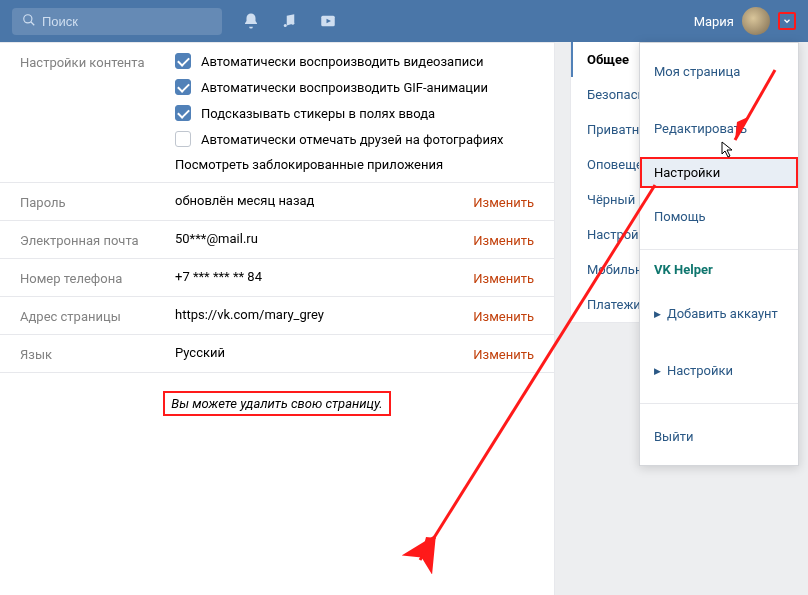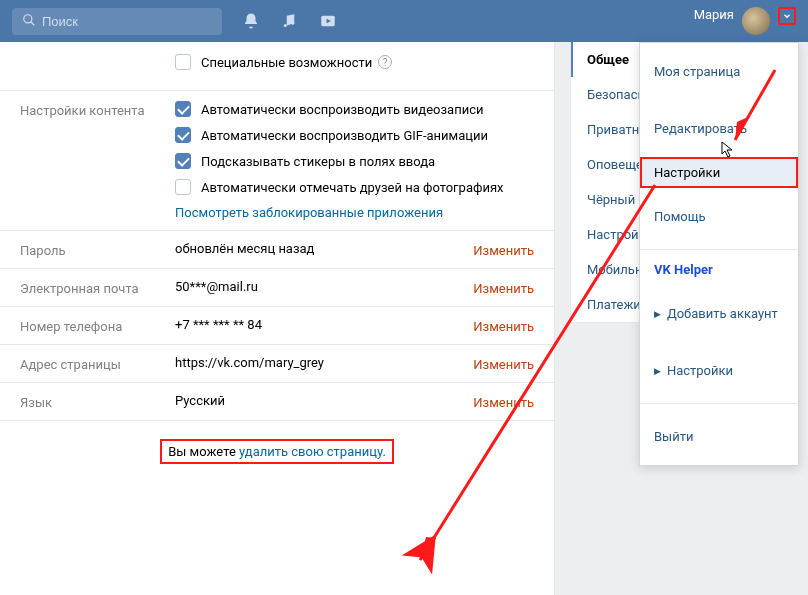--- a/index.html
+++ b/index.html
@@ -45,21 +45,21 @@
   .header-icons {
     display: flex;
     align-items: center;
     margin-left: 20px;
     gap: 20px;
   }
   .header-icons .hicon { color: #cfdef0; display:flex; align-items:center; cursor:pointer; }
   .header-right {
     margin-left: auto;
     display: flex;
-    align-items: flex-start;
+    align-items: center;
     gap: 8px;
   }
   .username { color: #fff; font-size: 13px; }
   .avatar {
     width: 28px; height: 28px; border-radius: 50%;
     background: radial-gradient(circle at 40% 40%, #d9c59a, #7c6a4f);
   }
   .dropdown-btn {
     width: 18px; height: 18px;
     display:flex; align-items:center; justify-content:center;
@@ -122,33 +122,34 @@
     border-color: #5181b8;
   }
   .chk.checked::after {
     content:"";
     width: 5px; height: 9px;
     border: solid #fff;
     border-width: 0 2px 2px 0;
     transform: rotate(45deg);
     margin-top:-2px;
   }
-  .link { color: #0369a1; cursor:pointer; font-size:13px; }
+  .link { color: #000000; cursor:pointer; font-size:13px; }
   .help-icon {
     display:inline-flex; align-items:center; justify-content:center;
     width:14px; height:14px; border:1px solid #aaa; border-radius:50%;
     color:#999; font-size:10px; margin-left:6px;
   }
   .footer {
     border-top: 1px solid #e7e8ec;
     padding: 18px 20px;
     text-align:center;
     font-size:13px;
     color:#000;
     position:relative;
+    font-style:italic;
   }
   .delete-highlight {
     border: 2px solid #ff1a1a;
     padding: 3px 6px;
     display:inline-block;
   }
 
   .side {
     width: 170px;
     background: #fff;
@@ -193,21 +194,21 @@
   }
   .dd-item.selected {
     background: #e8eef5;
     border: 2px solid #ff1a1a;
     color:#000;
     padding: 6px 12px;
   }
   .dd-sep { height:1px; background:#e7e8ec; margin:4px 0; }
   .dd-header {
     padding: 8px 14px;
-    color: #1d4ed8;
+    color: #0f766e;
     font-weight: bold;
   }
   .dd-sub { color:#2a5885; }
   .tri { font-size:9px; color:#2a5885; }
 
   .arrow-svg {
     position:absolute;
     top: 40px; left: 0;
     z-index: 40;
     pointer-events: none;
@@ -258,30 +259,20 @@
       <svg width="10" height="10" viewBox="0 0 24 24">
           <path d="M6 9l6 6 6-6" fill="none" stroke="#fff" stroke-width="3"></path>
         </svg>
     </span>
   </div>
 </div>
 
 <div class="content-wrap">
   <div class="main">
 
-    <div class="row first">
-      <div class="row-label"></div>
-      <div class="row-body">
-        <div class="checkbox-line">
-          <span class="chk"></span>
-          <span>Специальные возможности</span>
-          <span class="help-icon">?</span>
-        </div>
-      </div>
-    </div>
 
     <div class="row">
       <div class="row-label">Настройки контента</div>
       <div class="row-body">
         <div class="checkbox-line">
           <span class="chk checked"></span>
           <span>Автоматически воспроизводить видеозаписи</span>
         </div>
         <div class="checkbox-line">
           <span class="chk checked"></span>

